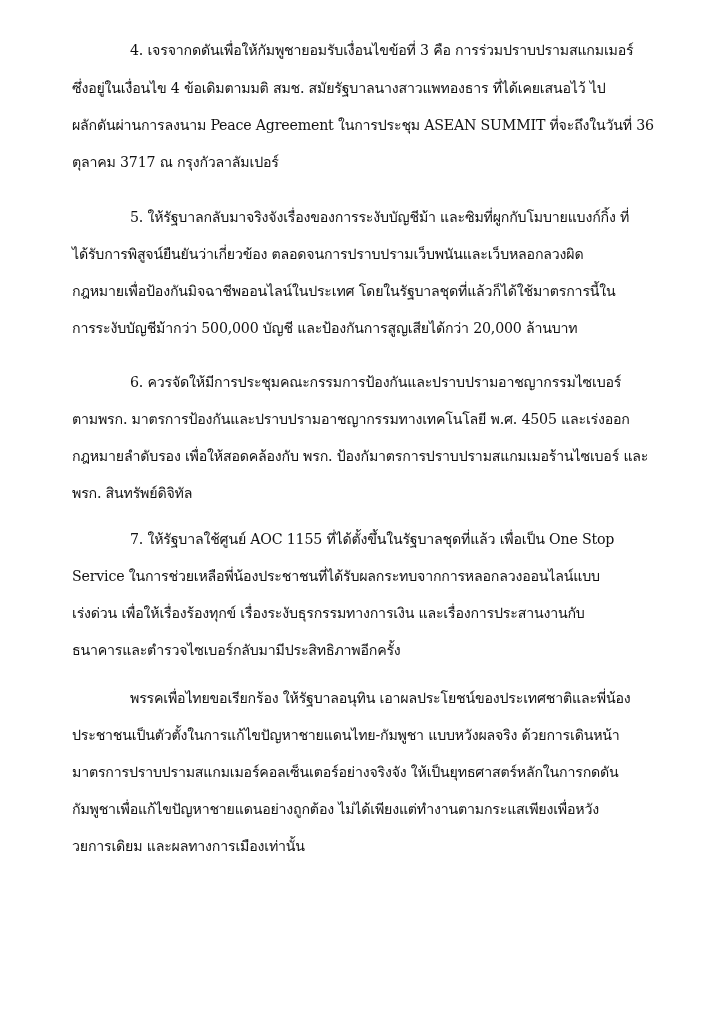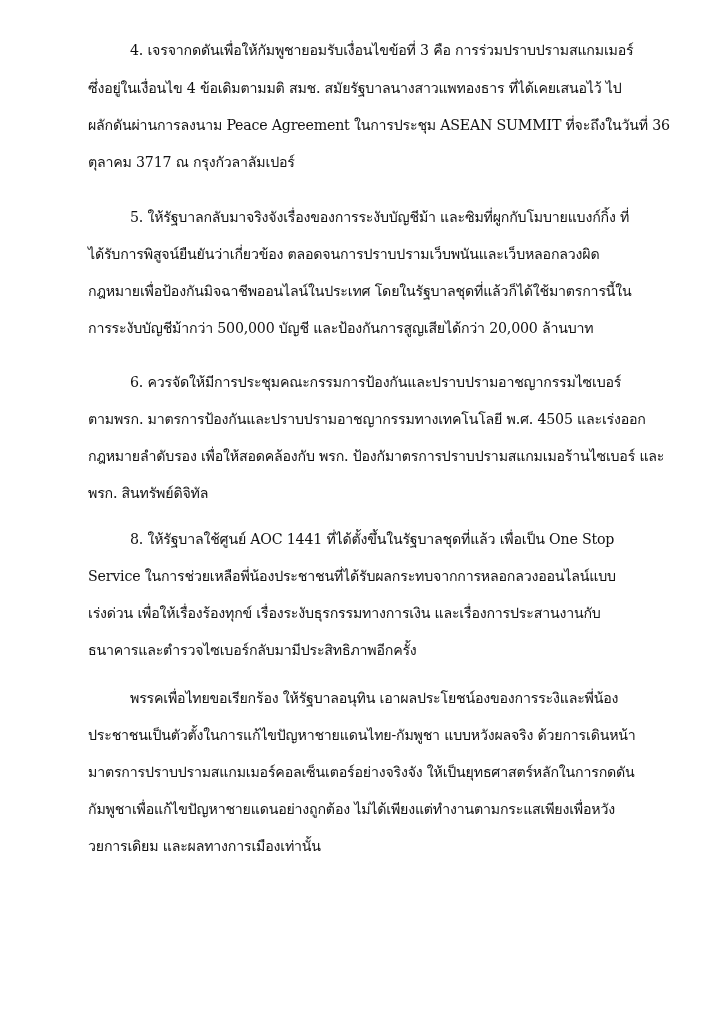--- a/index.html
+++ b/index.html
@@ -4,21 +4,21 @@
 <style>
   html, body { margin: 0; padding: 0; background: #ffffff; }
   body {
     width: 724px; height: 1024px; position: relative; overflow: hidden;
     font-family: "DejaVu Serif", "Liberation Serif", serif;
     color: #111111;
   }
   .page { position: absolute; left: 0; top: 0; width: 724px; height: 1024px; background: #fff; }
   .line {
     position: absolute;
-    left: 88px;
+    left: 72px;
     white-space: nowrap;
     font-size: 14.2px;
     line-height: 20px;
     letter-spacing: -0.2px;
   }
   .line.indent { left: 130px; }
 </style>
 </head>
 <body>
 
@@ -39,27 +39,27 @@
   </section>
 
   <section>
     <div class="line indent" style="top:372px">6. ควรจัดให้มีการประชุมคณะกรรมการป้องกันและปราบปรามอาชญากรรมไซเบอร์</div>
     <div class="line" style="top:409px">ตามพรก. มาตรการป้องกันและปราบปรามอาชญากรรมทางเทคโนโลยี พ.ศ. 4505 และเร่งออก</div>
     <div class="line" style="top:446px">กฎหมายลำดับรอง เพื่อให้สอดคล้องกับ พรก. ป้องกัมาตรการปราบปรามสแกมเมอร้านไซเบอร์ และ</div>
     <div class="line" style="top:483px">พรก. สินทรัพย์ดิจิทัล</div>
   </section>
 
   <section>
-    <div class="line indent" style="top:529px">8. ให้รัฐบาลใช้ศูนย์ AOC 1441 ที่ได้ตั้งขึ้นในรัฐบาลชุดที่แล้ว เพื่อเป็น One Stop</div>
+    <div class="line indent" style="top:529px">7. ให้รัฐบาลใช้ศูนย์ AOC 1155 ที่ได้ตั้งขึ้นในรัฐบาลชุดที่แล้ว เพื่อเป็น One Stop</div>
     <div class="line" style="top:566px">Service ในการช่วยเหลือพี่น้องประชาชนที่ได้รับผลกระทบจากการหลอกลวงออนไลน์แบบ</div>
     <div class="line" style="top:603px">เร่งด่วน เพื่อให้เรื่องร้องทุกข์ เรื่องระงับธุรกรรมทางการเงิน และเรื่องการประสานงานกับ</div>
     <div class="line" style="top:640px">ธนาคารและตำรวจไซเบอร์กลับมามีประสิทธิภาพอีกครั้ง</div>
   </section>
 
   <section>
-    <div class="line indent" style="top:688px">พรรคเพื่อไทยขอเรียกร้อง ให้รัฐบาลอนุทิน เอาผลประโยชน์องของการระงิและพี่น้อง</div>
+    <div class="line indent" style="top:688px">พรรคเพื่อไทยขอเรียกร้อง ให้รัฐบาลอนุทิน เอาผลประโยชน์ของประเทศชาติและพี่น้อง</div>
     <div class="line" style="top:725px">ประชาชนเป็นตัวตั้งในการแก้ไขปัญหาชายแดนไทย-กัมพูชา แบบหวังผลจริง ด้วยการเดินหน้า</div>
     <div class="line" style="top:762px">มาตรการปราบปรามสแกมเมอร์คอลเซ็นเตอร์อย่างจริงจัง ให้เป็นยุทธศาสตร์หลักในการกดดัน</div>
     <div class="line" style="top:799px">กัมพูชาเพื่อแก้ไขปัญหาชายแดนอย่างถูกต้อง ไม่ได้เพียงแต่ทำงานตามกระแสเพียงเพื่อหวัง</div>
     <div class="line" style="top:836px">วยการเดิยม และผลทางการเมืองเท่านั้น</div>
   </section>
 
 </div>
 
 </body></html>

